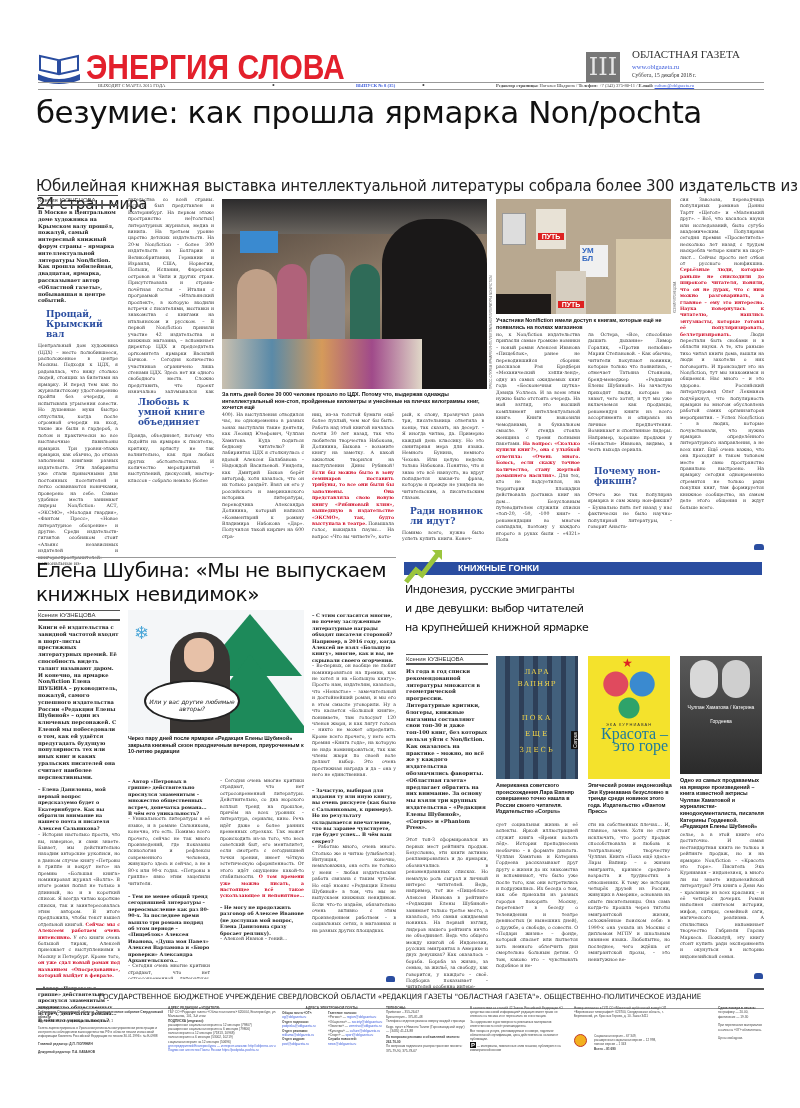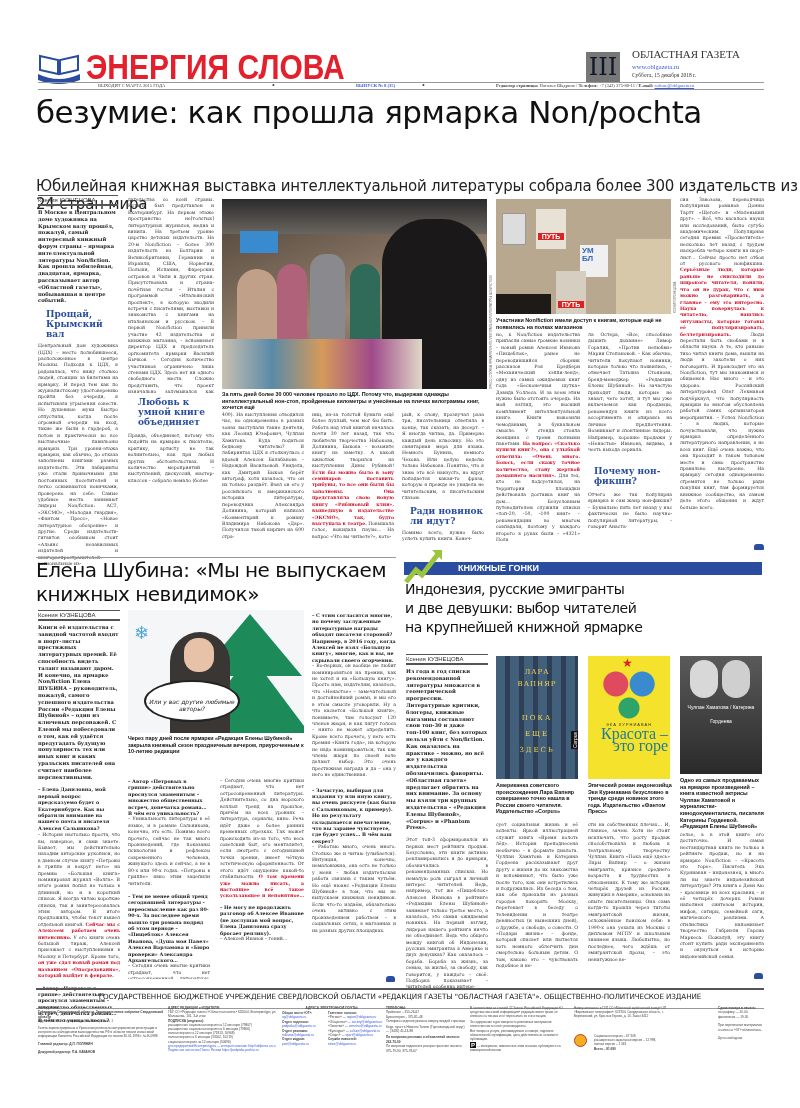--- a/index.html
+++ b/index.html
@@ -19,21 +19,21 @@
 </head>
 <body>
 
 <div class="abs" style="left:36px;top:50px;width:740px;height:40px">
   <svg class="abs" style="left:0;top:2px" width="46" height="32" viewBox="0 0 46 32">
     <path d="M4 4 L22 8 L22 22 L4 18 Z" fill="#fff" stroke="#2a4da0" stroke-width="2"></path>
     <path d="M42 4 L24 8 L24 22 L42 18 Z" fill="#fff" stroke="#2a4da0" stroke-width="2"></path>
     <path d="M2 22 Q23 32 44 22 L44 28 Q23 36 2 28 Z" fill="#2a4da0"></path>
   </svg>
   <div class="abs" style="left:50px;top:-2px;font-family:'Liberation Sans',sans-serif;font-weight:bold;font-size:30px;color:#e3202c;letter-spacing:0px;transform:scaleY(1.15);transform-origin:top left">ЭНЕРГИЯ СЛОВА</div>
-  <div class="abs" style="left:550px;top:2px;width:34px;height:30px;background:#777;color:#0f172a;font-family:'DejaVu Serif',serif;font-size:24px;text-align:center;line-height:30px">III</div>
+  <div class="abs" style="left:550px;top:2px;width:34px;height:30px;background:#777;color:#e5e5e5;font-family:'DejaVu Serif',serif;font-size:24px;text-align:center;line-height:30px">III</div>
   <div class="abs" style="left:596px;top:-2px;font-family:'Liberation Serif',serif;font-size:11px;color:#333">ОБЛАСТНАЯ ГАЗЕТА</div>
   <div class="abs" style="left:596px;top:13px;font-family:'Liberation Serif',serif;font-size:6.5px;color:#3b5bdb">www.oblgazeta.ru</div>
   <div class="abs" style="left:596px;top:22px;font-family:'Liberation Serif',serif;font-size:5.5px;color:#333">Суббота, 15 декабря 2018 г.</div>
 </div>
 <div class="abs" style="left:38px;top:82px;width:726px;height:8px;border-top:1px solid #999;border-bottom:1px solid #999;font-family:'Liberation Serif',serif;font-size:4.6px;line-height:6px;color:#444">
   <span class="abs" style="left:60px">ВЫХОДИТ С МАРТА 2015 ГОДА</span>
   <span class="abs" style="left:234px;font-size:8px;line-height:6px">•</span>
   <span class="abs" style="left:318px;color:#3b5bdb;font-weight:bold">ВЫПУСК № 8 (35)</span>
   <span class="abs" style="left:384px;font-size:8px;line-height:6px">•</span>
   <span class="abs" style="left:458px;white-space:nowrap">
@@ -150,21 +150,21 @@
 </div>
 <div class="abs" style="left:386px;top:976px;width:9px;height:6px;background:#2a4da0;border-radius:3px 3px 1px 1px"></div>
 
 <div class="abs" style="left:404px;top:562px;width:358px;height:13px;background:#2a4da0">
   <span class="abs" style="left:54px;top:0;font-family:'Liberation Sans',sans-serif;font-weight:bold;font-size:9px;line-height:13px;color:#fff">КНИЖНЫЕ ГОНКИ</span>
 </div>
 <svg class="abs" style="left:404px;top:548px" width="40" height="36" viewBox="0 0 40 36">
   <polyline points="2,34 12,22 18,27 34,6" fill="none" stroke="#9bc53d" stroke-width="5"></polyline>
   <polygon points="28,2 38,2 38,12" fill="#9bc53d"></polygon>
 </svg>
-<div class="abs hl" style="left:405px;top:580px;width:360px;font-size:14px;line-height:19px">
+<div class="abs hl" style="left:405px;top:580px;width:360px;font-size:11px;line-height:19px">
   <div>Индонезия, русские эмигранты</div>
   <div>и две девушки: выбор читателей</div>
   <div>на крупнейшей книжной ярмарке</div>
 </div>
 <div class="abs" style="left:406px;top:654px;width:82px">
   <div class="byline">Ксения КУЗНЕЦОВА</div>
   <div class="lead" style="margin-top:3px">Из года в год списки рекомендованной литературы множатся в геометрической прогрессии. Литературные критики, блогеры, книжные магазины составляют свои топ-30 и даже топ-100 книг, без которых нельзя уйти с Non/fiction. Как оказалось на практике – можно, но всё же у каждого издательства обозначились фавориты. «Областная газета» предлагает обратить на них внимание. За основу мы взяли три крупных издательства – «Редакция Елены Шубиной», «Corpus» и «Phantom Press».</div>
   <div class="t" style="margin-top:6px;height:170px;overflow:hidden">Этот топ-3 сформировался из первых мест рейтинга продаж. Безусловно, эти книги активно рекламировались и до ярмарки, обозначались в рекомендованных списках. Но немалую роль сыграл и личный интерес читателей. Ведь, например, тот же «Пищеблок» Алексея Иванова в рейтинге «Редакции Елены Шубиной» занимает только третье место, а казалось, это самая ожидаемая новинка. На первый взгляд, лидеров нашего рейтинга ничто не объединяет. Ведь что общего между книгой об Индонезии, русских эмигрантах в Америке и двух девушках? Как оказалось – борьба. Борьба за жизнь, за семью, за жильё, за свободу, как говорится, у каждого – своё. Подборка показывает – читателей особенно интере-</div>
 </div>
 

